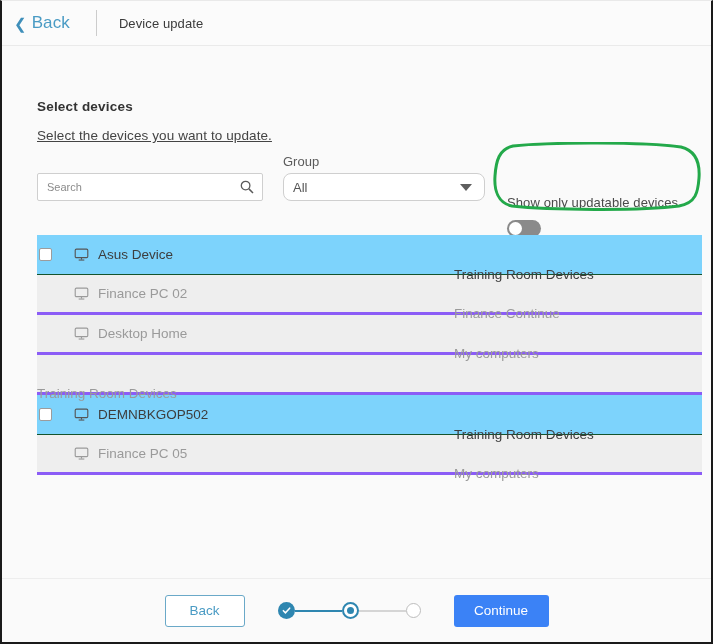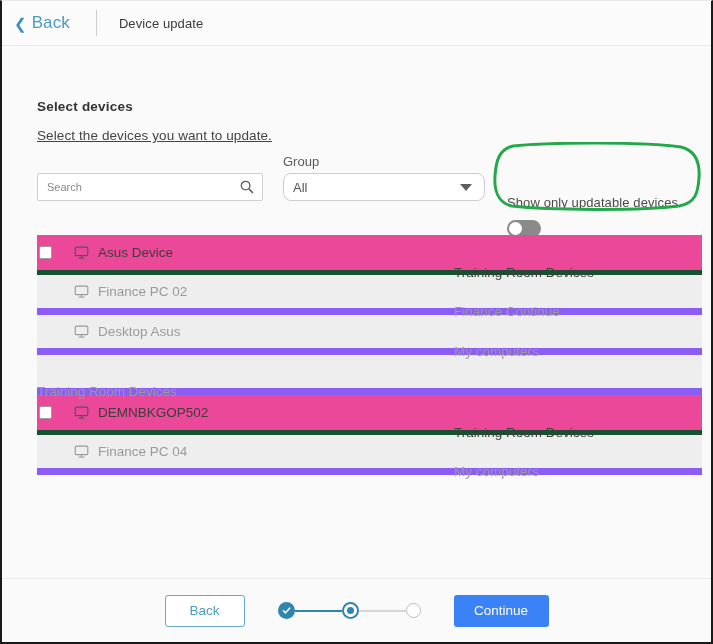--- a/index.html
+++ b/index.html
@@ -202,26 +202,26 @@
     color: #8d8d8d;
     letter-spacing: .7px;
   }
   .col-name { width: 417px; padding-left: 34px; }
   .col-group { flex: 1; }
 
   .row {
     display: flex;
     align-items: center;
     height: 40px;
-    background: #ec4899;
-    border-bottom: 5px solid #14532d;
+    background: #7dd3fc;
+    border-bottom: 1px solid #14532d;
   }
   .row.disabled {
     background: #eeeeee;
-    border-bottom: 7px solid #8b5cf6;
+    border-bottom: 3px solid #8b5cf6;
   }
   .cell-name {
     width: 417px;
     display: flex;
     align-items: center;
     gap: 9px;
     font-size: 13.5px;
     color: #3d3d3d;
   }
   .cell-group {
@@ -397,21 +397,21 @@
           <div class="row disabled">
             <div class="cell-name">
               <span class="cb-slot"></span>
               <span class="monitor-icon">
                 <svg width="15" height="15" viewBox="0 0 16 16">
                   <rect x="1.3" y="2.2" width="13.4" height="9.1" rx="1.3" ry="1.3" fill="none" stroke="#9a9a9a" stroke-width="1.2"></rect>
                   <line x1="8" y1="11.3" x2="8" y2="13.4" stroke="#9a9a9a" stroke-width="1.2"></line>
                   <line x1="5" y1="13.9" x2="11" y2="13.9" stroke="#9a9a9a" stroke-width="1.2"></line>
                 </svg>
               </span>
-              <span>Desktop Asus</span>
+              <span>Desktop Home</span>
             </div>
             <div class="cell-group">My computers</div>
           </div>
           <div class="row disabled">
             <div class="cell-group">Training Room Devices</div>
           </div>
           <div class="row">
             <div class="cell-name">
               <span class="cb-slot">
                 <span class="checkbox"></span>
@@ -430,21 +430,21 @@
           <div class="row disabled">
             <div class="cell-name">
               <span class="cb-slot"></span>
               <span class="monitor-icon">
                 <svg width="15" height="15" viewBox="0 0 16 16">
                   <rect x="1.3" y="2.2" width="13.4" height="9.1" rx="1.3" ry="1.3" fill="none" stroke="#9a9a9a" stroke-width="1.2"></rect>
                   <line x1="8" y1="11.3" x2="8" y2="13.4" stroke="#9a9a9a" stroke-width="1.2"></line>
                   <line x1="5" y1="13.9" x2="11" y2="13.9" stroke="#9a9a9a" stroke-width="1.2"></line>
                 </svg>
               </span>
-              <span>Finance PC 04</span>
+              <span>Finance PC 05</span>
             </div>
             <div class="cell-group">My computers</div>
           </div>
         </div>
     </div>
   </div>
 
   <div class="footer">
     <button class="btn-back">Back</button>
 

